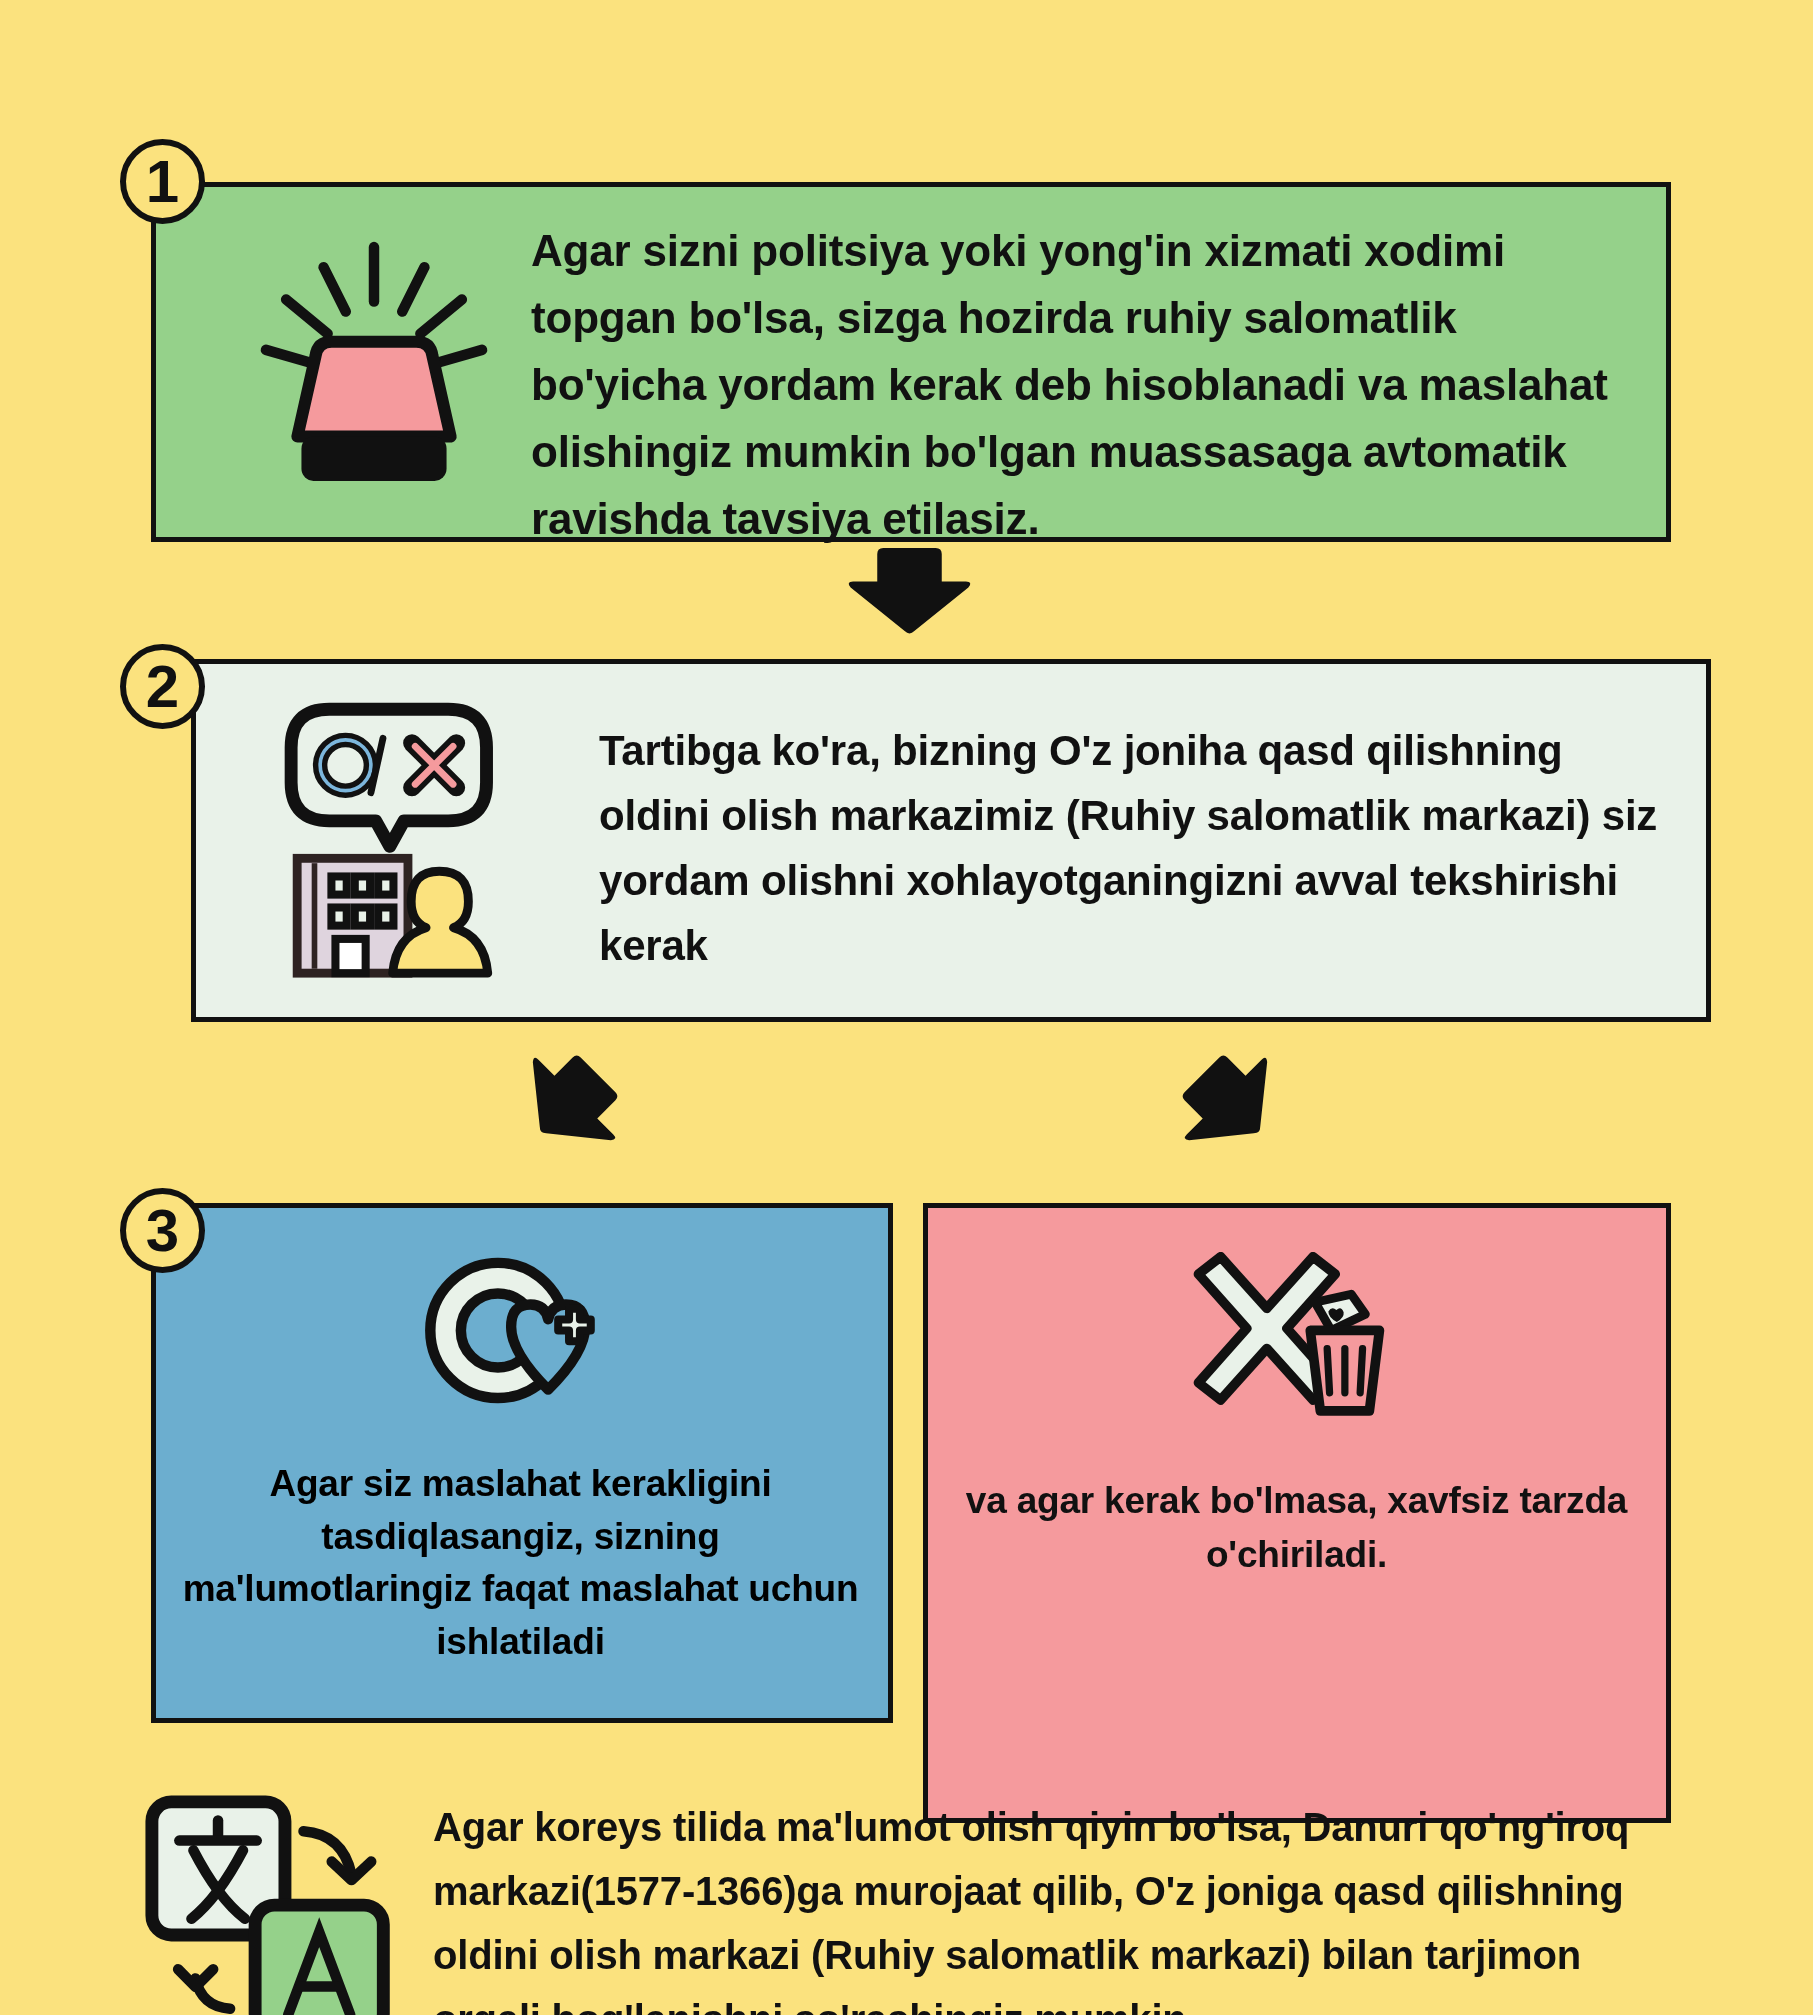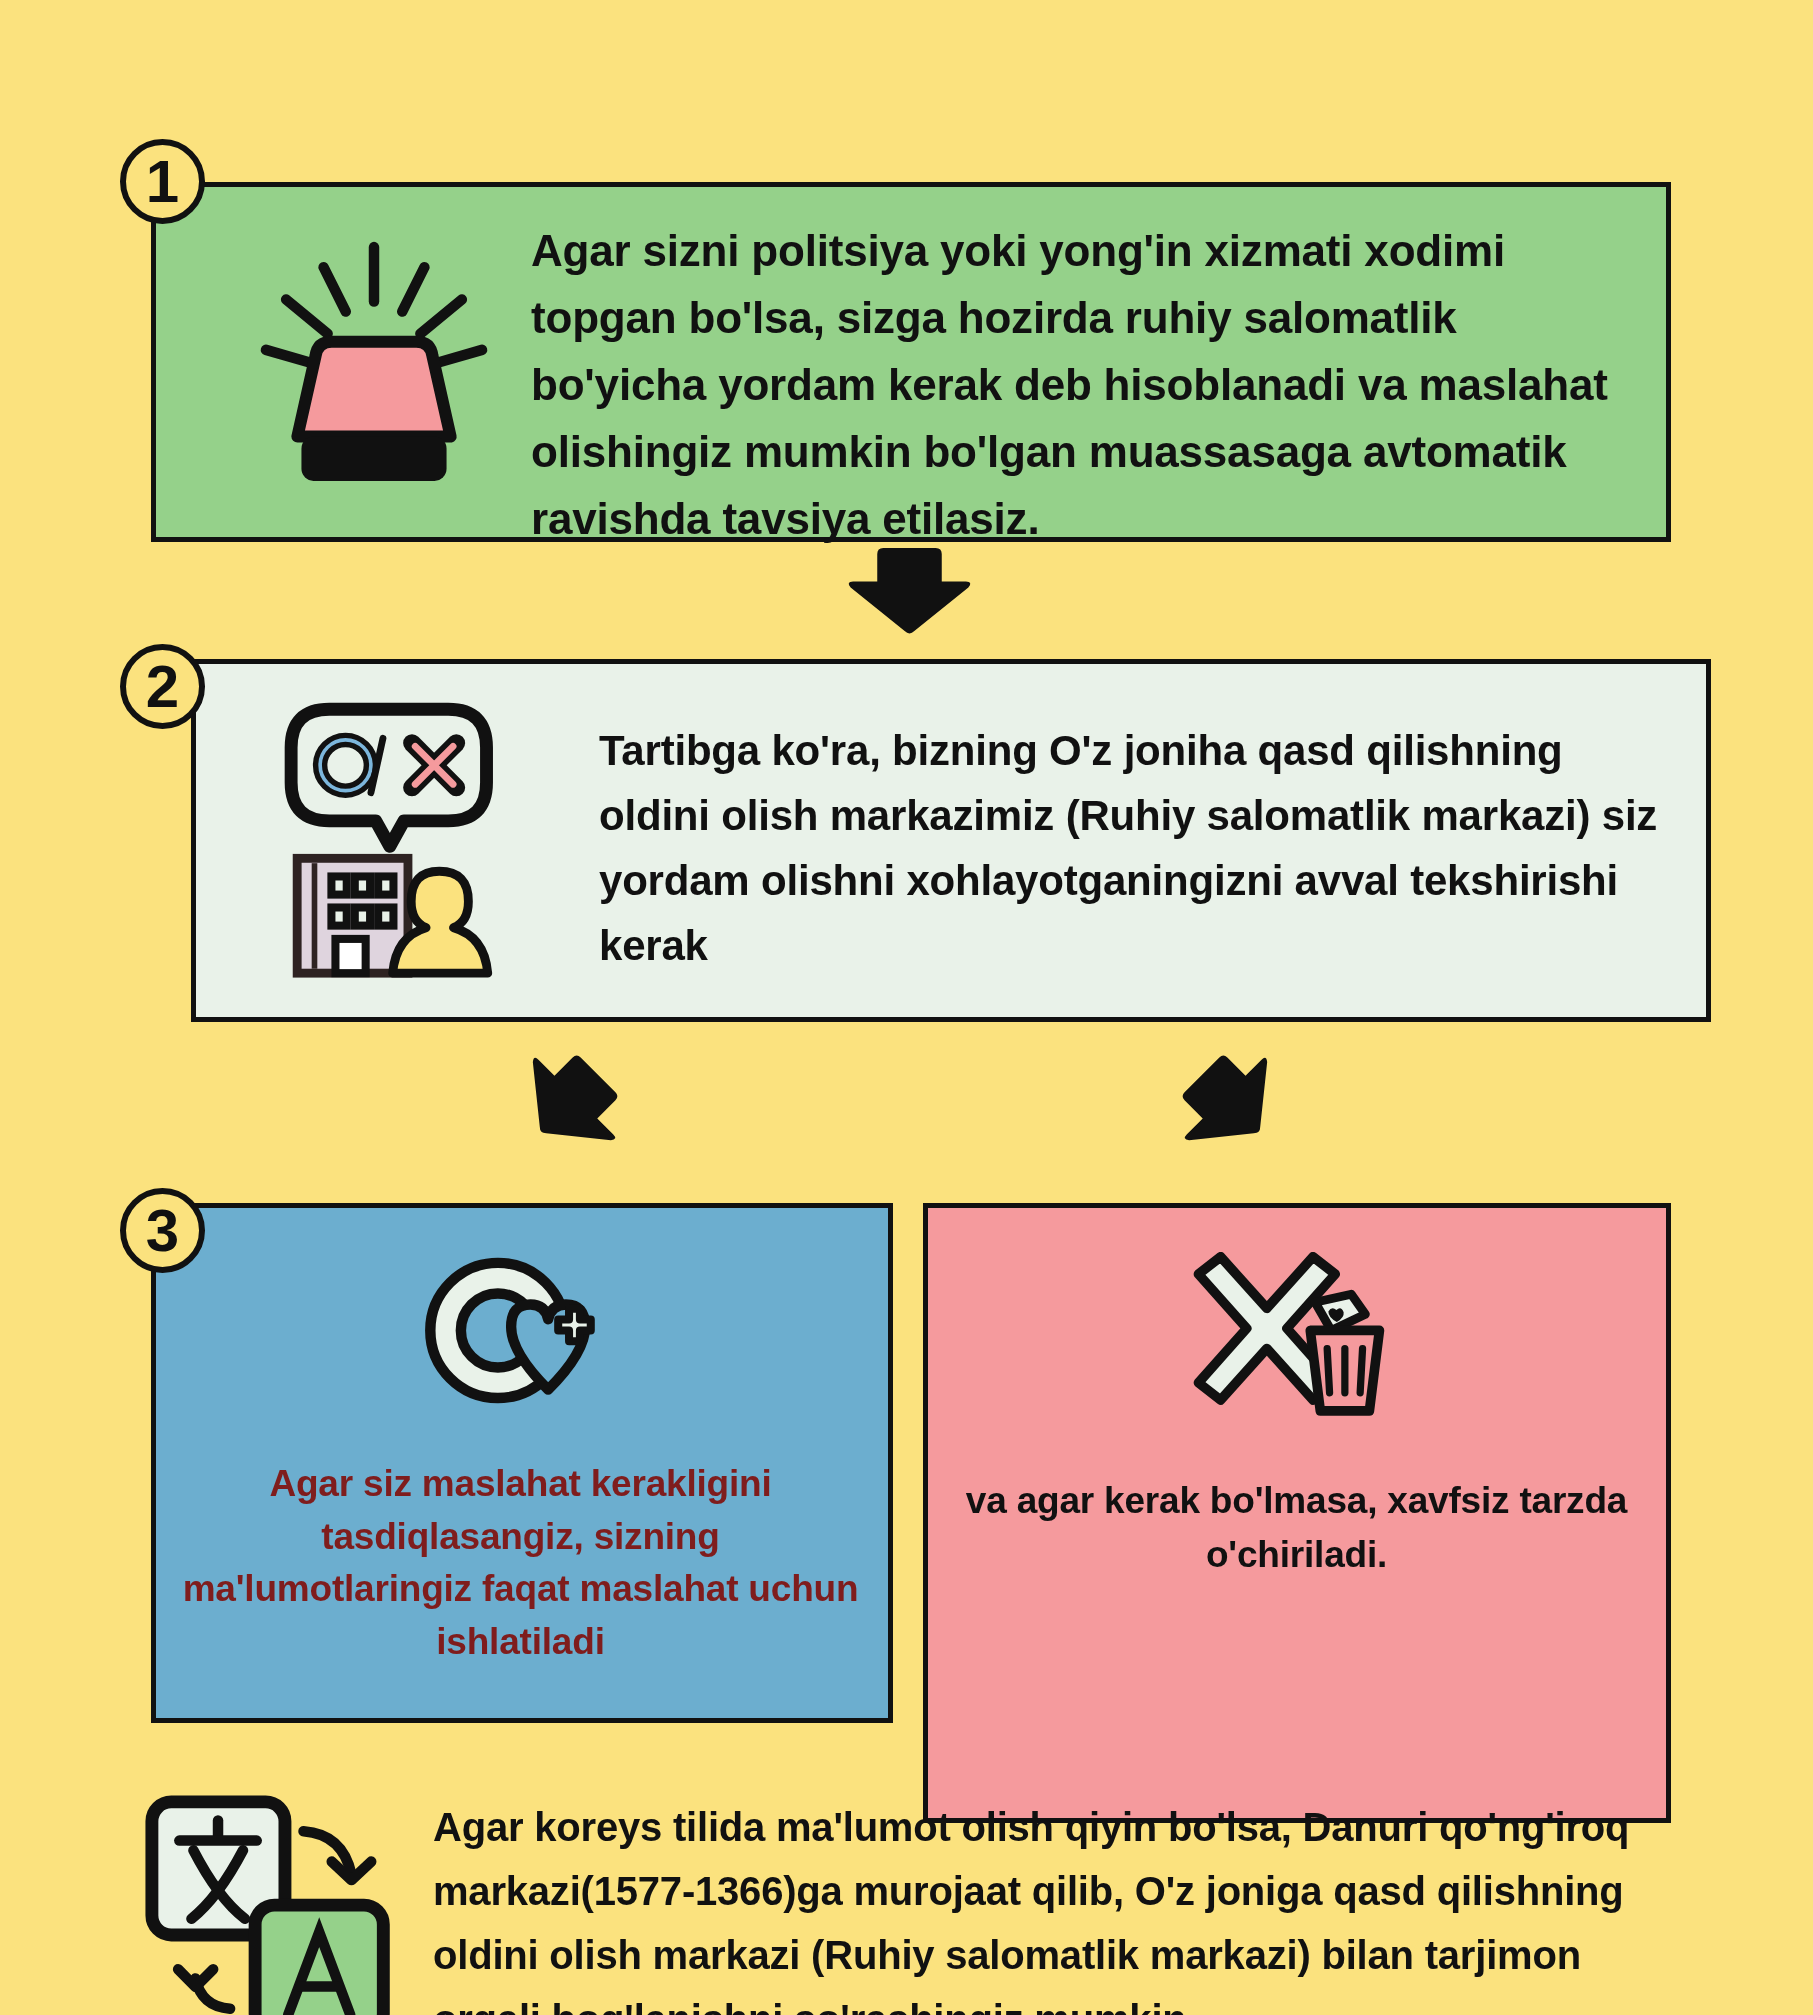--- a/index.html
+++ b/index.html
@@ -143,21 +143,21 @@
     height: 185px;
   }
   #step3-text {
     position: absolute;
     left: 24px;
     top: 250px;
     width: 681px;
     font-size: 37px;
     font-weight: 700;
     line-height: 1.42;
-    color: #7f1d1d;
+    color: #000000;
     text-align: center;
     letter-spacing: -0.2px;
   }
 
   
   #step4 {
     left: 923px;
     top: 1203px;
     width: 748px;
     height: 620px;

